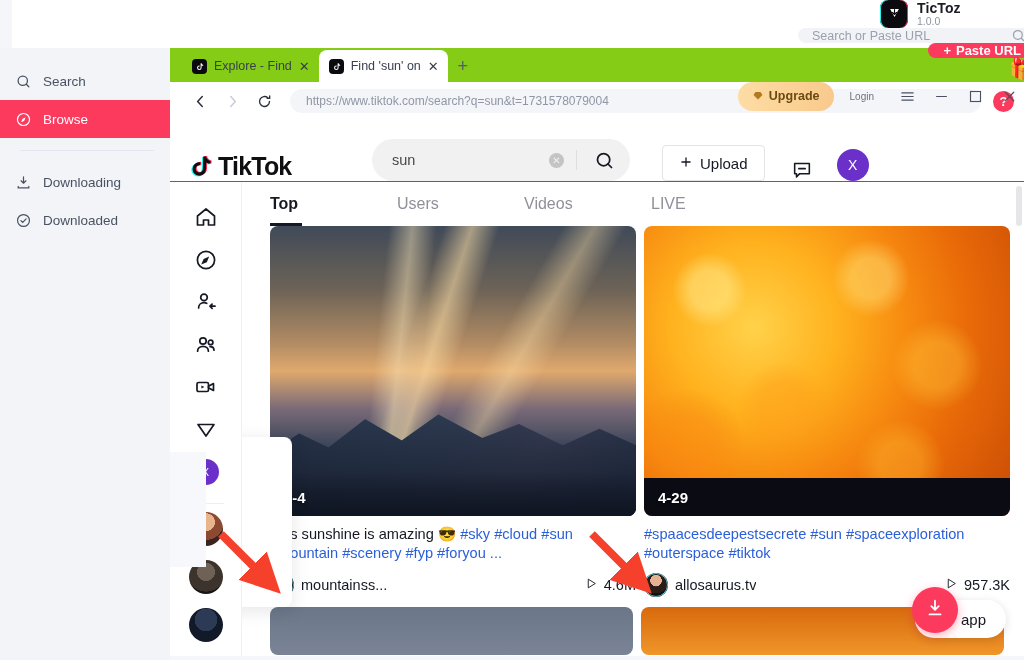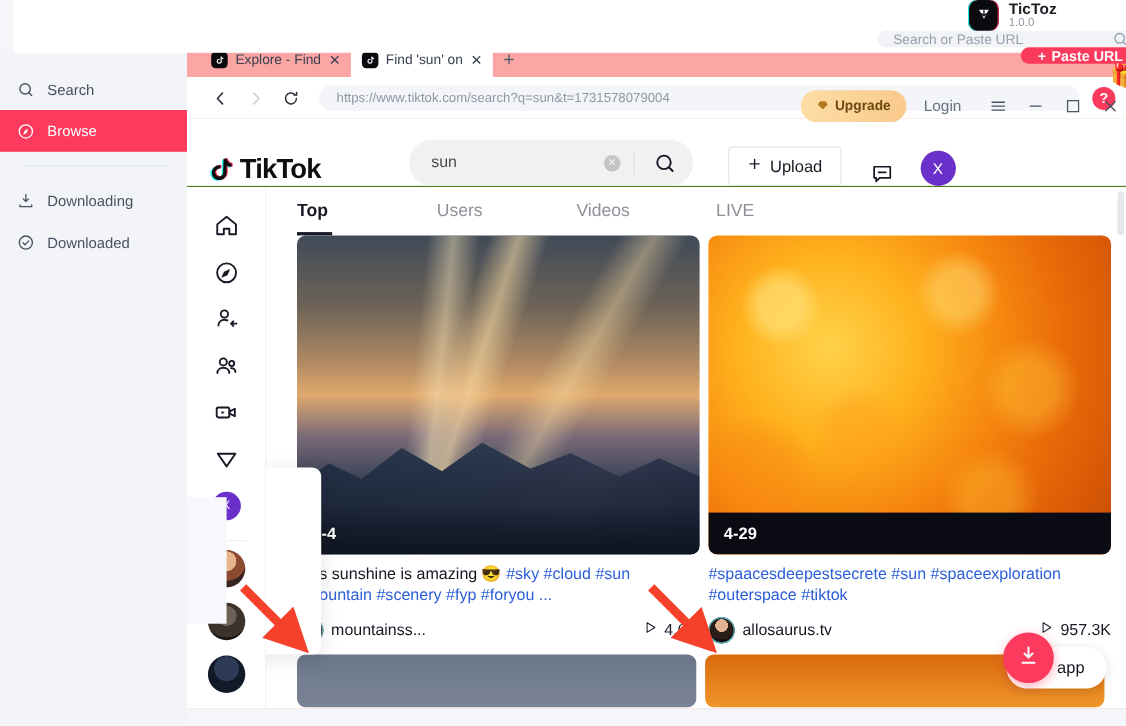--- a/index.html
+++ b/index.html
@@ -47,21 +47,21 @@
   .gift-btn { margin-left:18px; font-size:21px; line-height:1; cursor:pointer; background:none; border:none; }
 
   .tb-right { margin-left:auto; display:flex; align-items:center; gap:0; padding-right:10px; }
   .upgrade-btn {
     height:29px; padding:0 14px; border:none; border-radius:15px;
     background: linear-gradient(90deg,#fddda4,#f9c98c);
     color:#6b4a12; font-size:12.5px; font-weight:700; font-family:"Liberation Sans",sans-serif;
     display:flex; align-items:center; gap:5px; cursor:pointer;
   }
   .login-btn {
-    background:none; border:none; color:#6b7280; font-size:14px;
+    background:none; border:none; color:#6b7280; font-size:10px;
     font-family:"Liberation Sans",sans-serif; padding:0 16px; cursor:pointer;
   }
   .win-btn {
     width:34px; height:34px; background:none; border:none; cursor:pointer;
     display:flex; align-items:center; justify-content:center; color:#4b5160;
   }
 
   
   .sidebar {
     position:absolute; top:48px; left:0; width:170px; height:612px;
@@ -69,21 +69,21 @@
   }
   .side-item {
     height:38px; display:flex; align-items:center; gap:11px; padding-left:14px;
     color:#4a5262; font-size:13.5px; cursor:pointer; position:relative;
   }
   .side-item.active { background:#fb3a5d; color:#ffffff; }
   .side-item .si-icon { width:18px; display:flex; align-items:center; justify-content:center; }
   .side-sep { height:1px; background:#e2e6ee; margin:12px 16px 12px 20px; }
 
   
-  .browser { position:absolute; top:32px; left:170px; width:854px; height:612px; background:#fca5a5; }
+  .browser { position:absolute; top:44px; left:170px; width:854px; height:612px; background:#84cc16; }
 
   .tabstrip { height:38px; display:flex; align-items:flex-end; padding-left:12px; gap:0; }
   .tab {
     height:32px; display:flex; align-items:center; gap:7px; padding:0 9px 0 10px;
     border-radius:8px 8px 0 0; font-size:12.5px; color:#3a4050; cursor:pointer; max-width:150px;
   }
   .tab.active { background:#ffffff; }
   .tab-fav {
     width:15px; height:15px; border-radius:4px; background:#0b0b0f; flex:none;
     display:flex; align-items:center; justify-content:center;

